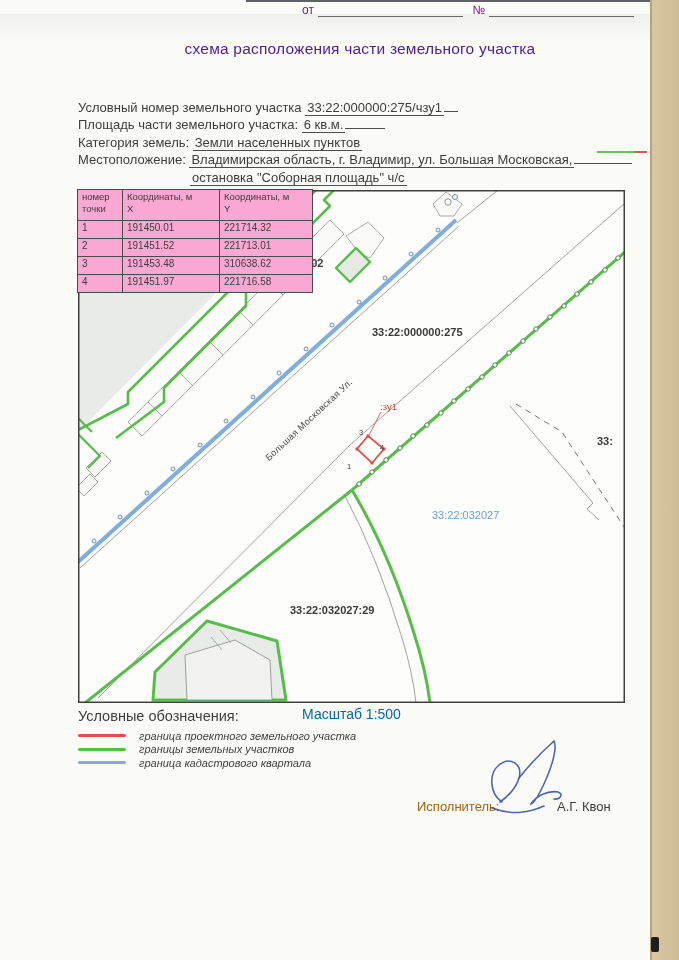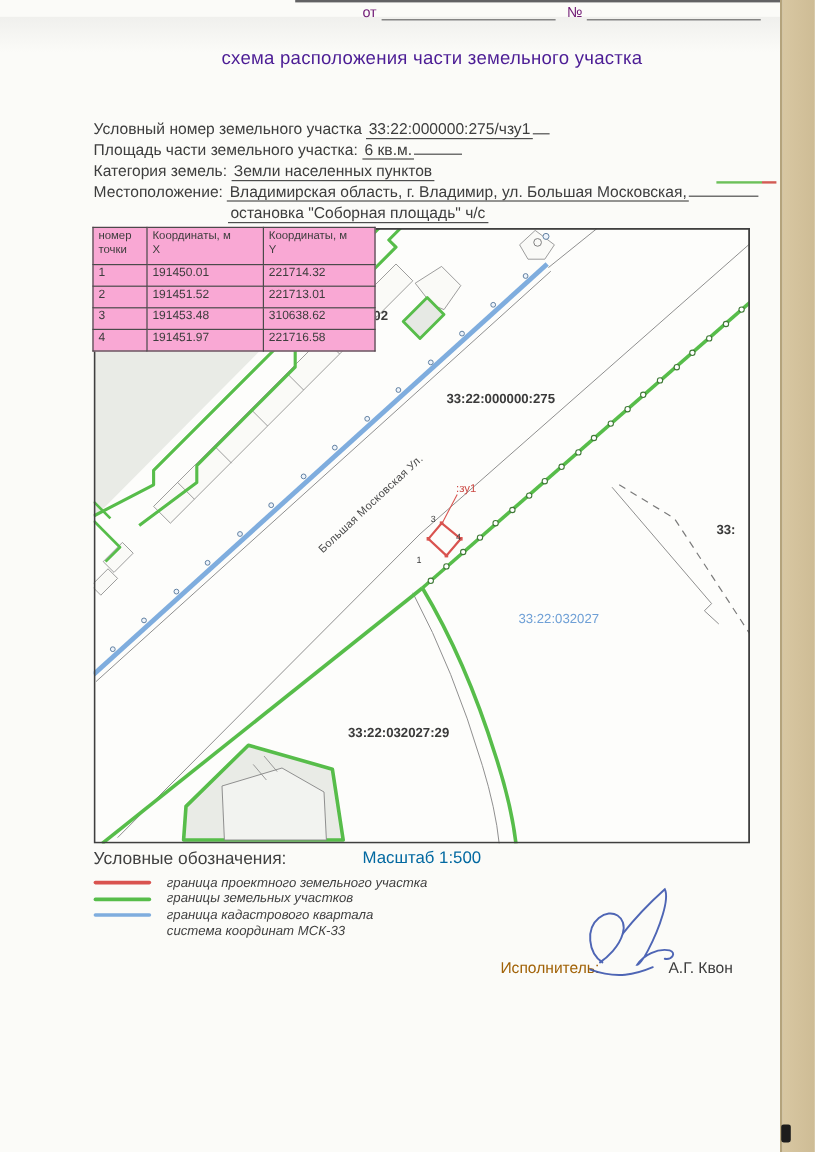--- a/index.html
+++ b/index.html
@@ -257,24 +257,20 @@
     <span class="il">граница проектного земельного участка</span>
   </div>
   <div class="item">
     <span class="sw" style="background-color: rgb(87, 189, 74);"></span>
     <span class="il">границы земельных участков</span>
   </div>
   <div class="item">
     <span class="sw" style="background-color: rgb(127, 173, 222);"></span>
     <span class="il">граница кадастрового квартала</span>
   </div>
-  <div class="item">
-    <span class="sw"></span>
-    <span class="il">система координат МСК-33</span>
-  </div>
 </div>
 
 <div class="abs exec-label">Исполнитель:</div>
 <div class="abs exec-name">А.Г. Квон</div>
 <svg class="abs sig" viewBox="0 0 112 78">
   <g fill="none" stroke="#3b55ad" stroke-width="1.6" stroke-linecap="round" opacity="0.9">
     <path d="M16,64 C4,56 2,36 13,27 C24,18 37,26 33,40 C30,51 20,60 14,64"></path>
     <path d="M33,40 C44,26 58,12 68,3 C72,11 64,35 54,54 C50,62 46,66 45,66 C50,58 62,52 72,54 C78,56 74,62 68,61"></path>
     <path d="M6,70 C28,78 44,74 58,68"></path>
   </g>

